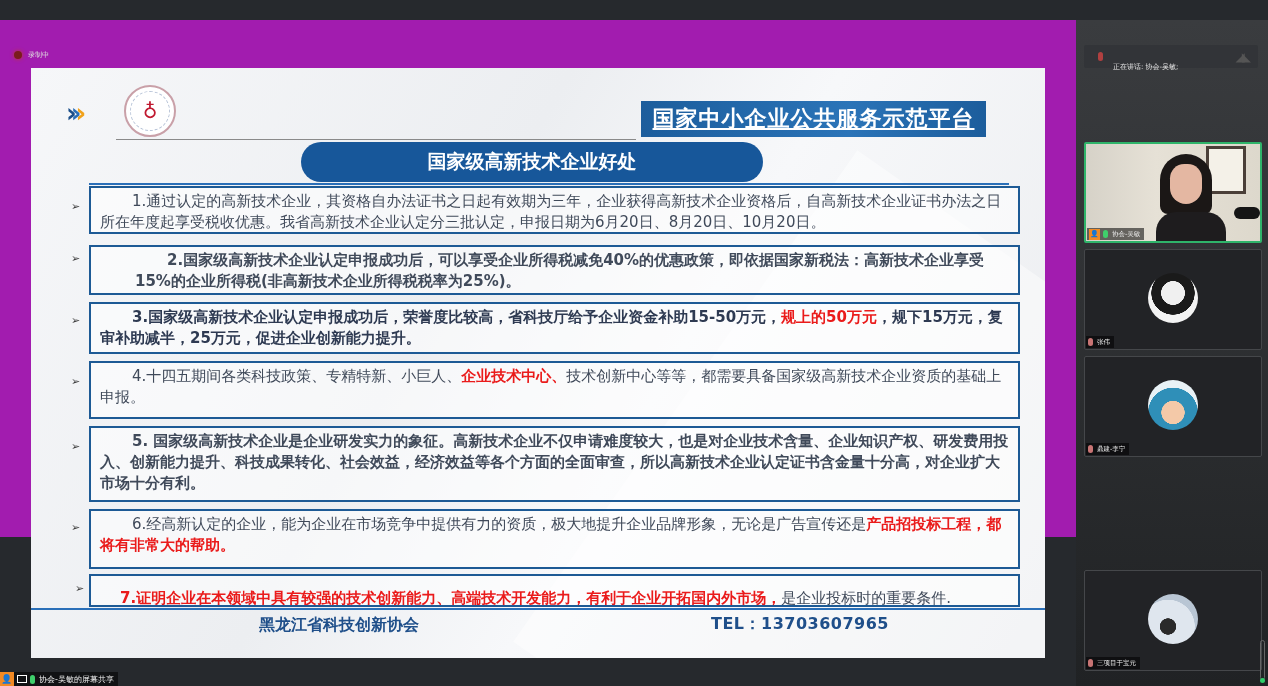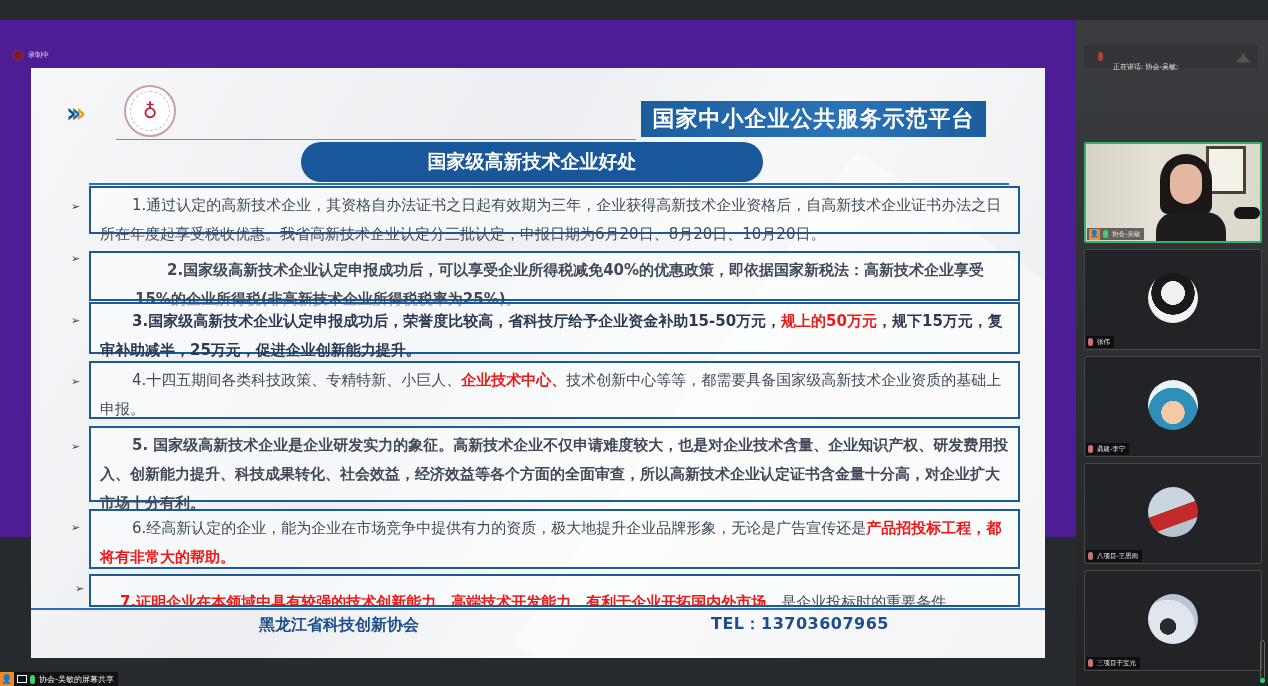--- a/index.html
+++ b/index.html
@@ -5,40 +5,40 @@
   * { box-sizing: border-box; margin: 0; padding: 0; }
   html, body { width: 1268px; height: 686px; overflow: hidden; background: #26292d; font-family: "DejaVu Sans", "Liberation Sans", sans-serif; }
 
   
   .titlebar { position: absolute; left: 0; top: 0; width: 1268px; height: 20px; background: #ffffff; border-bottom: 1px solid #d8d8d8; margin-top: 32px; }
   .titlebar .title { position: absolute; left: 0; right: 0; top: 4px; text-align: center; font-size: 8px; color: #333; }
   .win-controls { position: absolute; right: 6px; top: 3px; display: flex; gap: 12px; font-size: 10px; color: #555; }
   .win-controls span { cursor: default; line-height: 12px; }
 
   
-  .stage { position: absolute; left: 0; top: 20px; width: 1076px; height: 517px; background: #4c1d95; }
+  .stage { position: absolute; left: 0; top: 20px; width: 1076px; height: 517px; background: #a21caf; }
   .rec { position: absolute; left: 14px; top: 30px; display: flex; align-items: center; gap: 6px; font-size: 7px; color: #e0e0e0; }
   .rec .dot { width: 8px; height: 8px; border-radius: 50%; background: #7a1c1c; box-shadow: 0 0 4px #c0392b; }
 
   
   .slide { position: absolute; left: 31px; top: 48px; width: 1014px; height: 590px; background: linear-gradient(120deg, #f6f7f9 0%, #eceef1 40%, #f7f8fa 60%, #e9ebee 100%); overflow: hidden; }
   .slide .diag1 { position: absolute; left: 600px; top: 200px; width: 600px; height: 600px; background: rgba(255,255,255,0.45); transform: rotate(35deg); }
   .arrows { position: absolute; left: 35px; top: 32px; font-size: 26px; font-weight: bold; letter-spacing: -6px; line-height: 26px; }
   .arrows .a1 { color: #1b4f8a; } .arrows .a2 { color: #2a6fb8; } .arrows .a3 { color: #f1a21b; }
   .logo { position: absolute; left: 93px; top: 17px; width: 52px; height: 52px; border-radius: 50%; border: 2px solid #c9a0a8; background: #fff; display: flex; align-items: center; justify-content: center; }
   .logo .inner { width: 40px; height: 40px; border-radius: 50%; border: 1px dashed #b8c4d8; display: flex; align-items: center; justify-content: center; color: #c0182f; font-weight: bold; font-size: 20px; }
   .header-line { position: absolute; left: 85px; top: 71px; width: 520px; height: 1px; background: #8a8a8a; }
-  .platform { position: absolute; left: 610px; top: 33px; width: 345px; height: 36px; background: linear-gradient(90deg, #1c5d9c, #2b74b8 60%, #1c5d9c); color: #fff; font-size: 22px; font-weight: bold; display: flex; align-items: center; justify-content: center; letter-spacing: 1px; }
+  .platform { position: absolute; left: 610px; top: 33px; width: 345px; height: 36px; background: linear-gradient(90deg, #1c5d9c, #2b74b8 60%, #1c5d9c); color: #fff; font-size: 22px; font-weight: bold; display: flex; align-items: center; justify-content: center; letter-spacing: 1px; text-decoration: underline; }
   .heading-pill { position: absolute; left: 270px; top: 74px; width: 462px; height: 40px; border-radius: 20px; background: #17579a; color: #fff; font-size: 19px; font-weight: bold; display: flex; align-items: center; justify-content: center; }
   .heading-pill-line { position: absolute; left: 58px; top: 115px; width: 920px; height: 2px; background: #2a6fb8; }
 
   .items { position: absolute; left: 40px; top: 117px; width: 945px; }
   .item { position: absolute; left: 0; width: 945px; }
   .item .bullet { position: absolute; left: 0; font-size: 11px; color: #3a3a3a; }
-  .item .box { position: absolute; left: 18px; right: -4px; border: 2px solid #1d5a95; background: rgba(255,255,255,0.55); padding: 3px 9px; font-size: 15px; line-height: 29px; color: #404a5a; }
+  .item .box { position: absolute; left: 18px; right: -4px; border: 2px solid #1d5a95; background: rgba(255,255,255,0.55); padding: 3px 9px; font-size: 15px; line-height: 21px; color: #404a5a; }
   .item .box .ind { display: inline-block; width: 32px; }
   .red { color: #ea1b1b; font-weight: bold; }
   .dark { color: #2e3a52; font-weight: bold; }
 
   .footer-line { position: absolute; left: 0; top: 540px; width: 1014px; height: 2px; background: #2a6fb8; }
   .footer-org { position: absolute; left: 228px; top: 547px; font-size: 16px; font-weight: bold; color: #1f4f8a; }
   .footer-tel { position: absolute; left: 680px; top: 546px; font-size: 16px; font-weight: bold; color: #1f4f8a; letter-spacing: 0.5px; }
 
   
   .share { position: absolute; left: 0; top: 672px; height: 14px; display: flex; align-items: center; background: rgba(0,0,0,0.55); padding-right: 4px; }
@@ -100,21 +100,21 @@
     <div class="heading-pill">国家级高新技术企业好处</div>
     <div class="heading-pill-line"></div>
 
     <div class="items">
       <div class="item" style="top:1px;">
         <span class="bullet" style="top:14px;">➢</span>
         <div class="box" style="top:0; height:48px;"><span class="ind"></span><span>1.通过认定的高新技术企业，其资格自办法证书之日起有效期为三年，企业获得高新技术企业资格后，自高新技术企业证书办法之日所在年度起享受税收优惠。我省高新技术企业认定分三批认定，申报日期为6月20日、8月20日、10月20日。</span></div>
       </div>
       <div class="item" style="top:55px;">
         <span class="bullet" style="top:12px;">➢</span>
-        <div class="box red" style="top:11px; height:50px;padding-left:44px;"><span class="ind"></span><span>2.国家级高新技术企业认定申报成功后，可以享受企业所得税减免40%的优惠政策，即依据国家新税法：高新技术企业享受15%的企业所得税(非高新技术企业所得税税率为25%)。</span></div>
+        <div class="box red" style="top:5px; height:50px;padding-left:44px;"><span class="ind"></span><span>2.国家级高新技术企业认定申报成功后，可以享受企业所得税减免40%的优惠政策，即依据国家新税法：高新技术企业享受15%的企业所得税(非高新技术企业所得税税率为25%)。</span></div>
       </div>
       <div class="item" style="top:117px;">
         <span class="bullet" style="top:12px;">➢</span>
         <div class="box" style="top:0; height:52px;"><span class="ind"></span><span class="dark">3.国家级高新技术企业认定申报成功后，荣誉度比较高，省科技厅给予企业资金补助15-50万元，</span><span class="red">规上的50万元</span><span class="dark">，规下15万元，复审补助减半，25万元，促进企业创新能力提升。</span></div>
       </div>
       <div class="item" style="top:176px;">
         <span class="bullet" style="top:14px;">➢</span>
         <div class="box" style="top:0; height:58px;"><span class="ind"></span><span>4.十四五期间各类科技政策、专精特新、小巨人、</span><span class="red">企业技术中心、</span><span>技术创新中心等等，都需要具备国家级高新技术企业资质的基础上申报。</span></div>
       </div>
       <div class="item" style="top:241px;">
@@ -178,27 +178,20 @@
   </div>
 
   <div class="tile" style="top:336px;">
     <div class="circle" style="background:radial-gradient(circle at 50% 65%, #f4c9a8 0 28%, #2f8fb8 29% 60%, #e9f2f6 61%);"></div>
     <div class="name">
       <span class="mic-off"></span>
       <span class="n">鼎建-李宁</span>
     </div>
   </div>
 
-  <div class="tile" style="top:443px;">
-    <div class="circle" style="background:linear-gradient(160deg, #c9d6e0 0 45%, #c42a2a 46% 70%, #b7c4cf 71%);"></div>
-    <div class="name">
-      <span class="mic-off"></span>
-      <span class="n">八项目-王思雨</span>
-    </div>
-  </div>
 
   <div class="tile" style="top:550px;">
     <div class="circle" style="background:radial-gradient(circle at 40% 65%, #2a2a2a 0 18%, #dfe6ee 19% 60%, #b9c6d4 61%);"></div>
     <div class="name">
       <span class="mic-off"></span>
       <span class="n">三项目于宝元</span>
     </div>
   </div>
 
   <div class="scrollbar">

